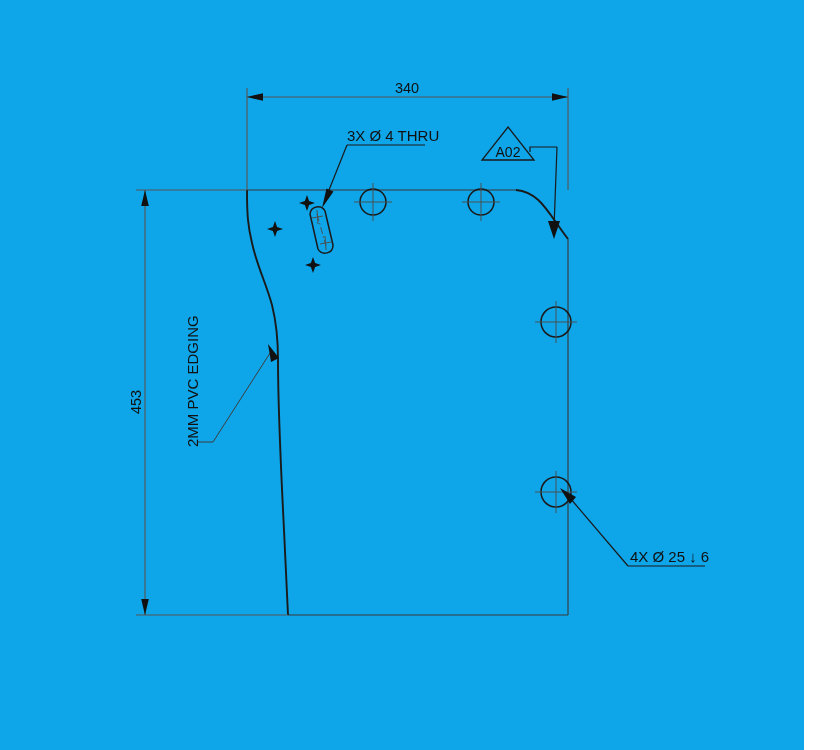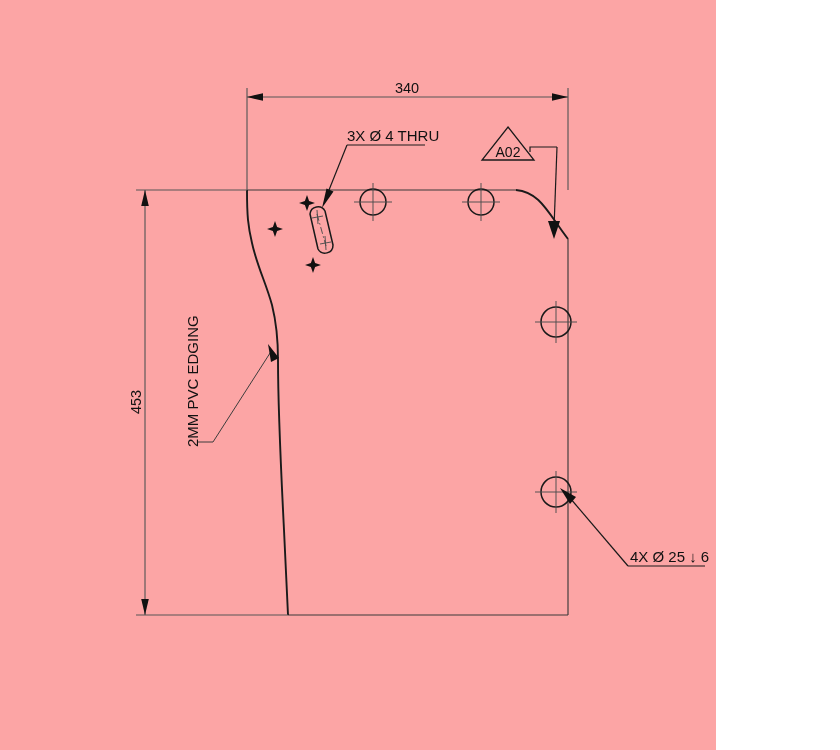--- a/index.html
+++ b/index.html
@@ -12,23 +12,23 @@
     width: 840px;
     height: 750px;
     font-family: "Liberation Sans", sans-serif;
     overflow: hidden;
     position: relative;
   }
   #drawing-root {
     position: absolute;
     left: 0;
     top: 0;
-    width: 716px;
+    width: 804px;
     height: 750px;
-    background: #fca5a5;
+    background: #0ea5e9;
   }
   svg#cad-svg {
     display: block;
     width: 840px;
     height: 750px;
   }
   .part-outline {
     fill: none;
     stroke: #1a1a1a;
     stroke-width: 1.9;

